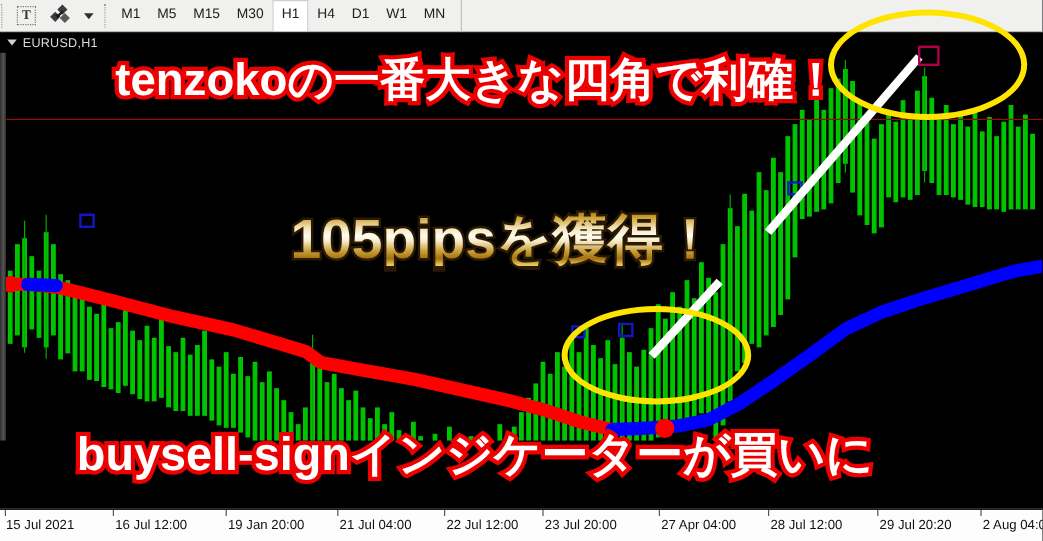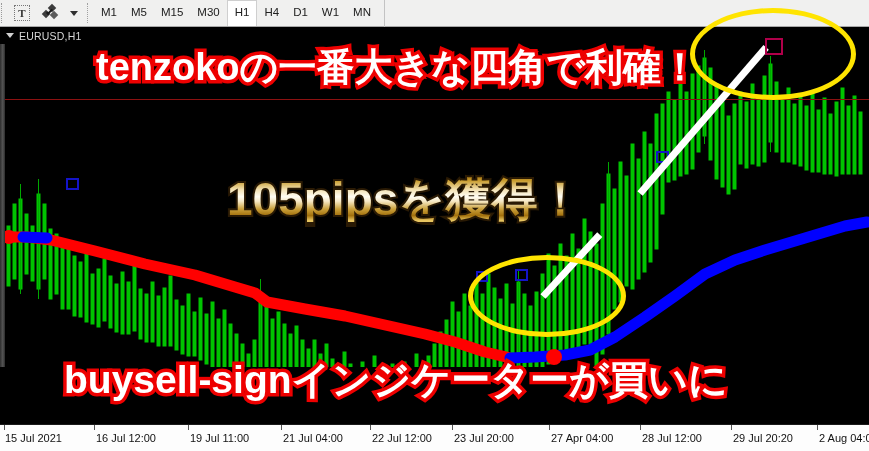--- a/index.html
+++ b/index.html
@@ -193,21 +193,21 @@
   .stack { position: absolute; z-index: 30; white-space: nowrap; }
   .stack .layer { position: absolute; left:0; top:0; white-space: nowrap; font-weight: bold; line-height: 1;}
   .stack .layer.stroke {
     -webkit-text-stroke: 7px #ee0000;
     color: #ee0000;
   }
   .stack .layer.fill { color: #ffffff; }
   .stack .spacer { visibility: hidden; font-weight: bold; line-height:1; white-space: nowrap;}
 
   .gold-stack { position:absolute; z-index:30; white-space:nowrap; }
-  .gold-stack .layer { position:absolute; left:1px; top:0; font-weight:bold; line-height:1; white-space:nowrap;}
+  .gold-stack .layer { position:absolute; left:16px; top:0; font-weight:bold; line-height:1; white-space:nowrap;}
   .gold-stack .layer.stroke { -webkit-text-stroke: 4px #2a1a04; color:#2a1a04; }
   .gold-stack .layer.fill {
     background: linear-gradient(to bottom,
       #a5740f 0%, #c89c2e 10%, #f3e2b4 30%, #fffdf3 45%,
       #f6e8c4 55%, #caa03a 72%, #a3710d 86%, #e8c661 97%);
     -webkit-background-clip: text;
     background-clip: text;
     color: transparent;
   }
   .gold-stack .spacer { visibility:hidden; font-weight:bold; line-height:1; white-space:nowrap;}
@@ -469,21 +469,21 @@
     <div class="tick" style="left:281px"></div>
     <div class="tick" style="left:370px"></div>
     <div class="tick" style="left:452px"></div>
     <div class="tick" style="left:549px"></div>
     <div class="tick" style="left:640px"></div>
     <div class="tick" style="left:731px"></div>
     <div class="tick" style="left:817px"></div>
 
     <div class="lbl" style="left:5px">15 Jul 2021</div>
     <div class="lbl" style="left:96px">16 Jul 12:00</div>
-    <div class="lbl" style="left:190px">19 Jul 11:00</div>
+    <div class="lbl" style="left:190px">19 Jan 20:00</div>
     <div class="lbl" style="left:283px">21 Jul 04:00</div>
     <div class="lbl" style="left:372px">22 Jul 12:00</div>
     <div class="lbl" style="left:454px">23 Jul 20:00</div>
     <div class="lbl" style="left:551px">27 Apr 04:00</div>
     <div class="lbl" style="left:642px">28 Jul 12:00</div>
     <div class="lbl" style="left:733px">29 Jul 20:20</div>
     <div class="lbl" style="left:819px">2 Aug 04:00</div>
   </div>
 
   <div class="ellipse" style="left:690px;top:8px;width:166px;height:92px;"></div>

